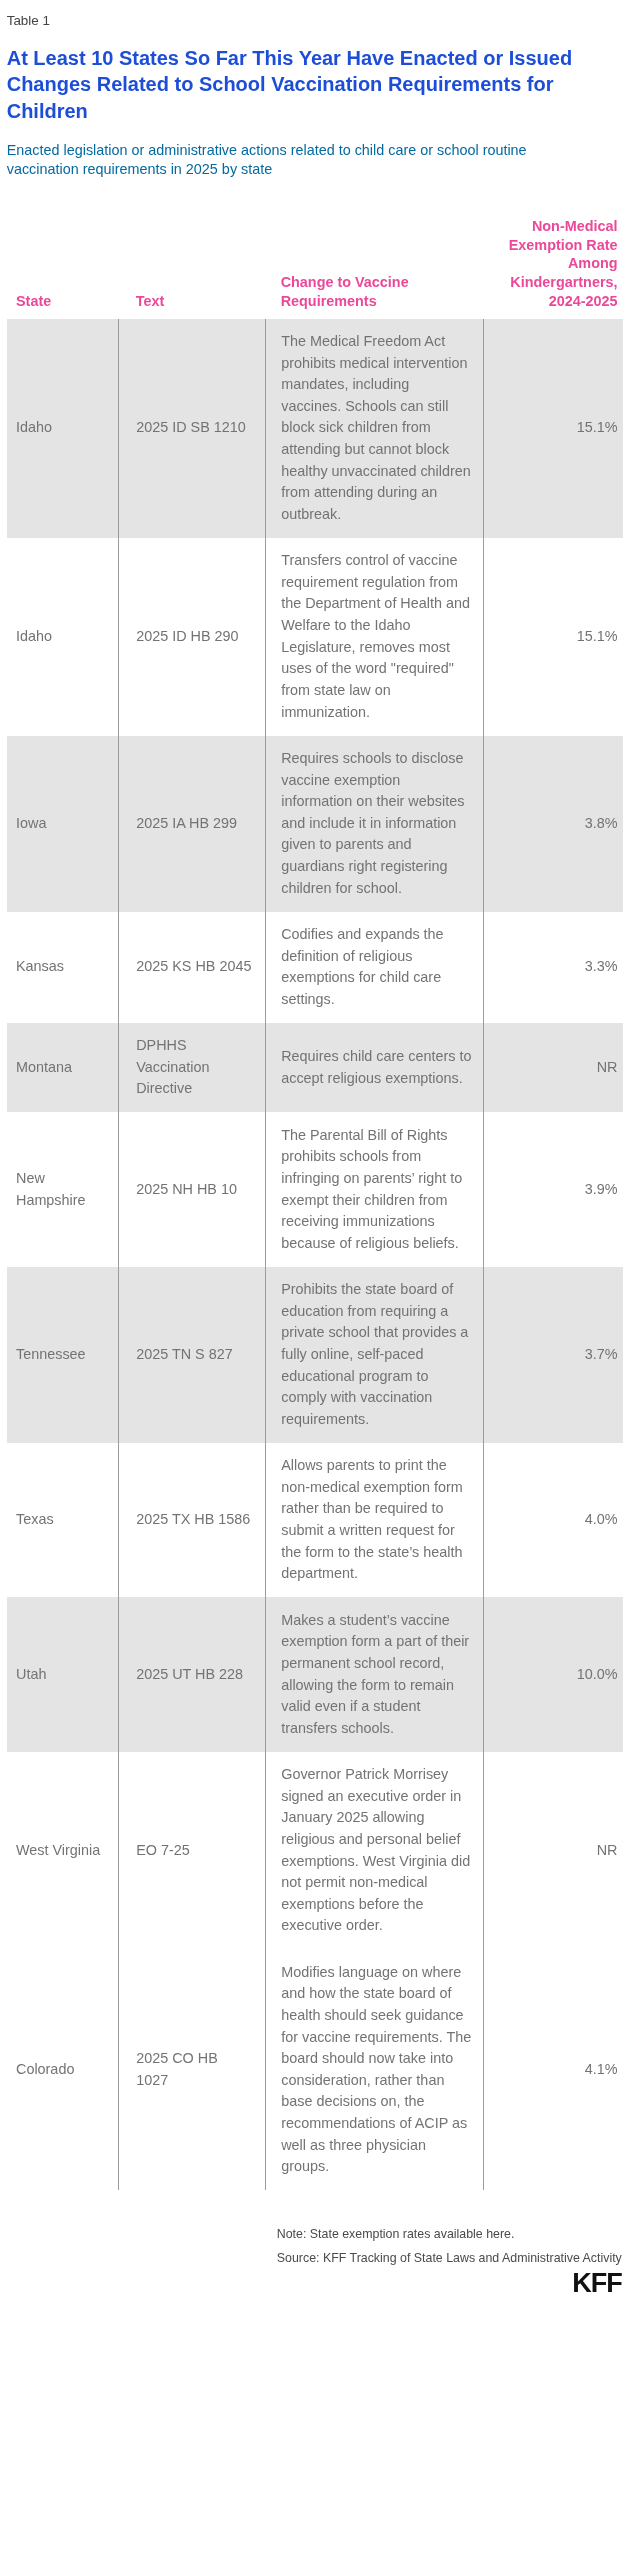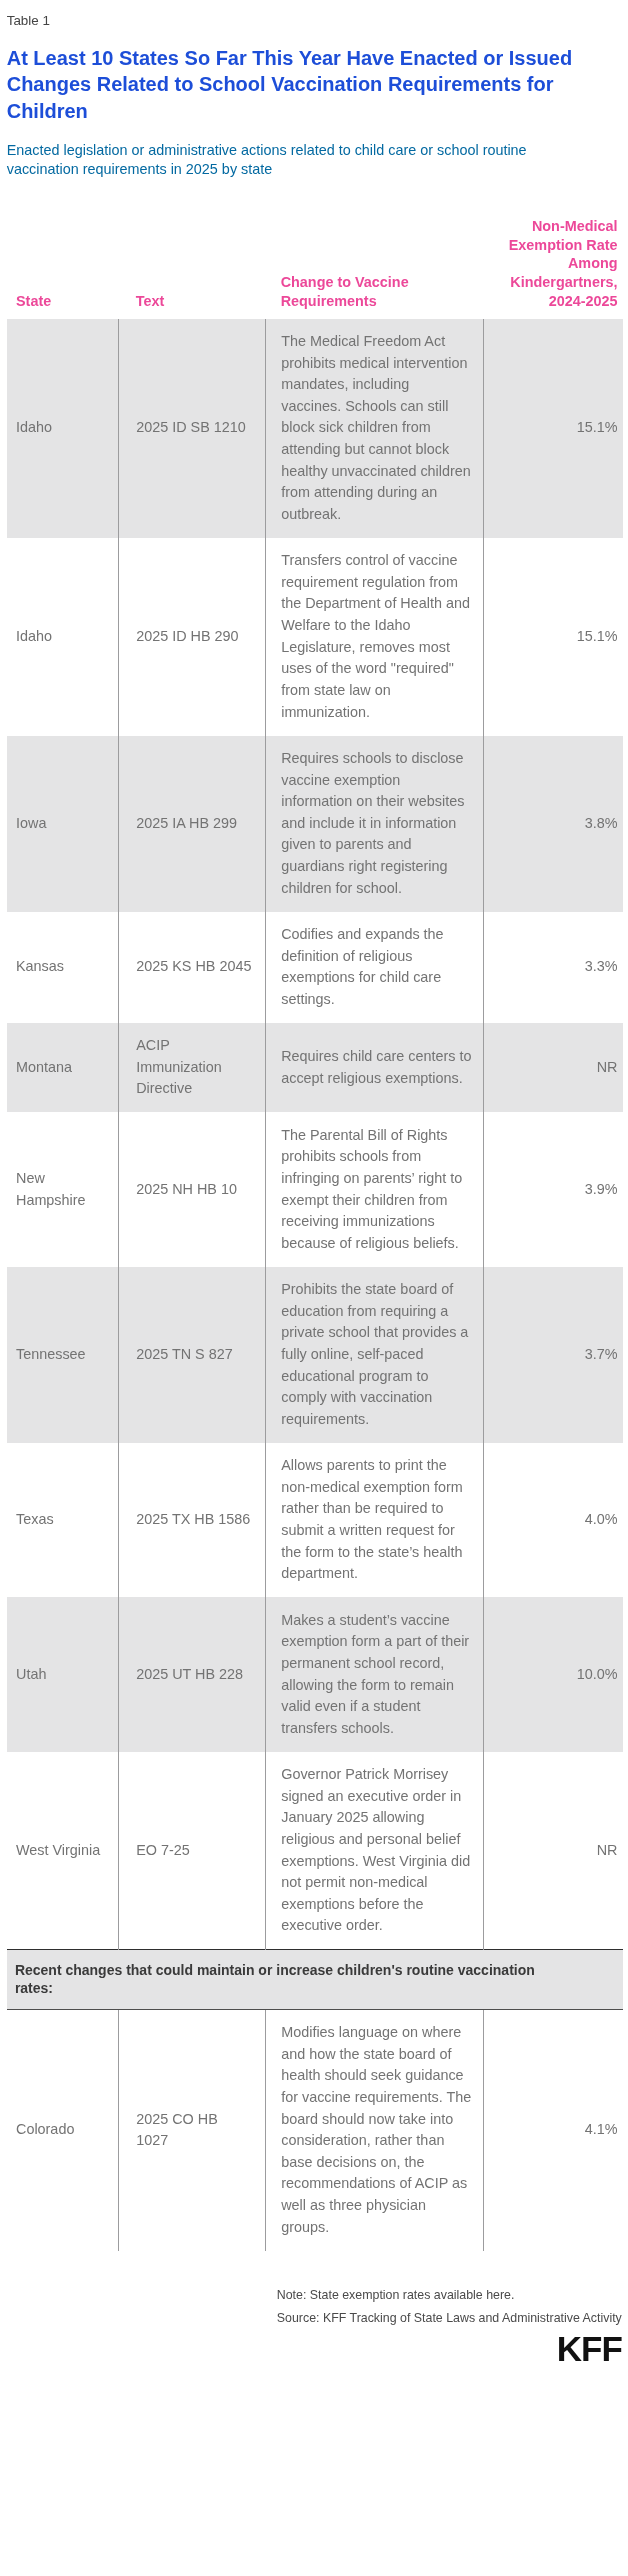--- a/index.html
+++ b/index.html
@@ -83,21 +83,21 @@
   .footer {
     margin-top: 33px;
     display: flex;
     justify-content: space-between;
     align-items: flex-end;
     padding-right: 1px;
     flex-direction: column;
   }
   .footer-notes { font-size: 12.4px; color: #4a4a4a; line-height: 1.9; }
   .kff-logo {
-    font-size: 35px;
+    font-size: 27px;
     font-weight: 900;
     letter-spacing: -1px;
     color: #111111;
     line-height: 1;
     padding-bottom: 2.1px;
   }
 </style>
 </head>
 <body>
 
@@ -146,21 +146,21 @@
           <td class="cell-rate">3.8%</td>
         </tr>
         <tr class="row-white">
           <td class="cell-state">Kansas</td>
           <td class="cell-text">2025 KS HB 2045</td>
           <td class="cell-change">Codifies and expands the definition of religious exemptions for child care settings.</td>
           <td class="cell-rate">3.3%</td>
         </tr>
         <tr class="row-gray">
           <td class="cell-state">Montana</td>
-          <td class="cell-text">ACIP Immunization Directive</td>
+          <td class="cell-text">DPHHS Vaccination Directive</td>
           <td class="cell-change">Requires child care centers to accept religious exemptions.</td>
           <td class="cell-rate">NR</td>
         </tr>
         <tr class="row-white">
           <td class="cell-state">New Hampshire</td>
           <td class="cell-text">2025 NH HB 10</td>
           <td class="cell-change">The Parental Bill of Rights prohibits schools from infringing on parents’ right to exempt their children from receiving immunizations because of religious beliefs.</td>
           <td class="cell-rate">3.9%</td>
         </tr>
         <tr class="row-gray">
@@ -179,25 +179,20 @@
           <td class="cell-state">Utah</td>
           <td class="cell-text">2025 UT HB 228</td>
           <td class="cell-change">Makes a student’s vaccine exemption form a part of their permanent school record, allowing the form to remain valid even if a student transfers schools.</td>
           <td class="cell-rate">10.0%</td>
         </tr>
         <tr class="row-white">
           <td class="cell-state">West Virginia</td>
           <td class="cell-text">EO 7-25</td>
           <td class="cell-change">Governor Patrick Morrisey signed an executive order in January 2025 allowing religious and personal belief exemptions. West Virginia did not permit non-medical exemptions before the executive order.</td>
           <td class="cell-rate">NR</td>
-        </tr>
-        <tr class="section-row row-gray">
-          <td colspan="4">
-            <div class="section-text">Recent changes that could maintain or increase children's routine vaccination rates:</div>
-          </td>
         </tr>
         <tr class="row-white">
           <td class="cell-state">Colorado</td>
           <td class="cell-text">2025 CO HB 1027</td>
           <td class="cell-change">Modifies language on where and how the state board of health should seek guidance for vaccine requirements. The board should now take into consideration, rather than base decisions on, the recommendations of ACIP as well as three physician groups.</td>
           <td class="cell-rate">4.1%</td>
         </tr>
       </tbody>
   </table>
 

